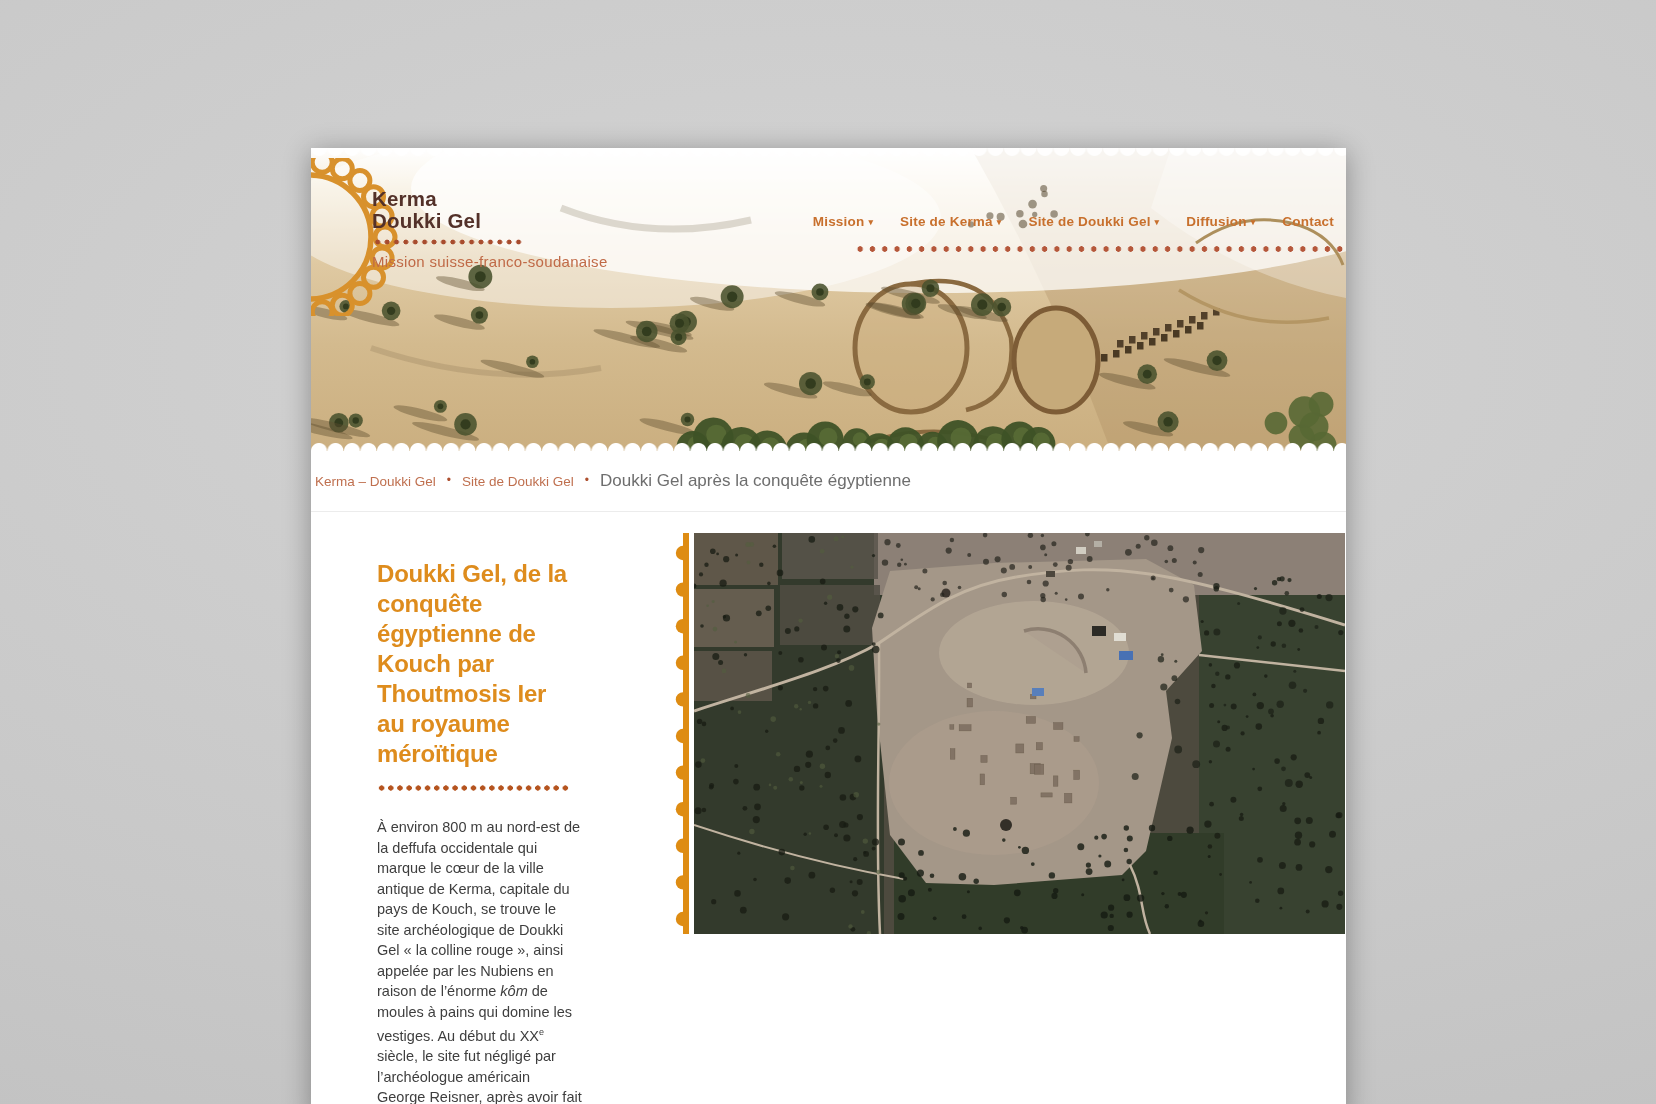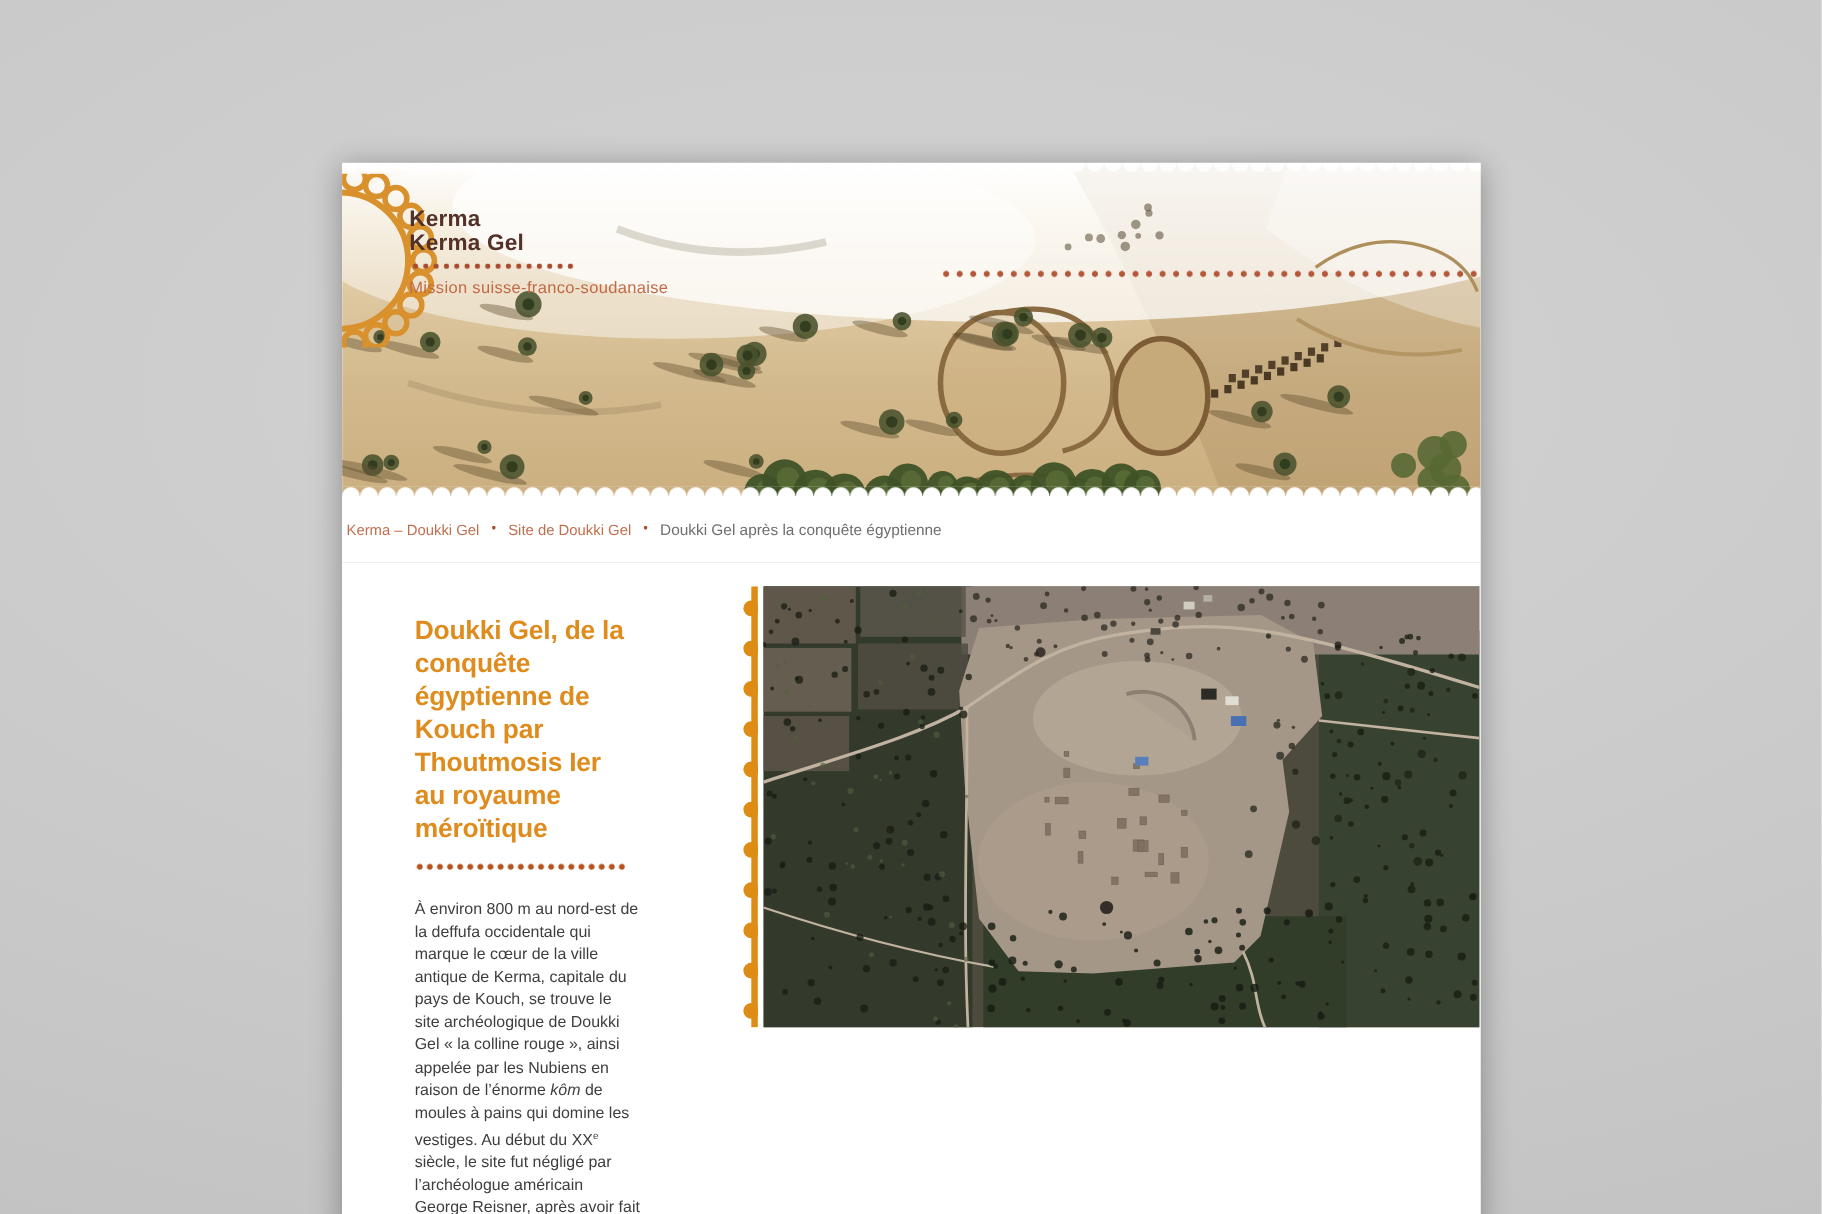--- a/index.html
+++ b/index.html
@@ -31,21 +31,21 @@
   .main-nav{position:absolute;right:12px;top:66px;display:flex;align-items:center;gap:27px;}
   .nav-item{font-size:13.5px;font-weight:700;color:#c8702d;text-decoration:none;letter-spacing:.2px;white-space:nowrap;cursor:pointer;}
   .nav-caret{font-size:9px;margin-left:4px;position:relative;top:-1px;color:#c8702d;}
   .nav-dots{position:absolute;left:543px;right:2px;top:98px;height:6px;
     background:radial-gradient(circle 2.6px at 50% 50%, #b5573a 2.5px, rgba(0,0,0,0) 3px);
     background-size:12.3px 6px;background-repeat:repeat-x;}
   
   .breadcrumb-bar{position:absolute;left:0;top:303px;width:1035px;height:61px;background:#fff;
     border-bottom:1px solid #ececec;display:flex;align-items:center;padding-left:4px;box-sizing:border-box;}
   .crumb-link{font-size:13.5px;color:#bf6f4e;text-decoration:none;cursor:pointer;}
-  .crumb-current{font-size:14px;color:#6e6e6e;}
+  .crumb-current{font-size:17px;color:#6e6e6e;}
   .crumb-sep{color:#ad4f2e;font-size:12px;margin:0 11px;position:relative;top:-1px;}
   
   .main{position:absolute;left:0;top:364px;width:1035px;height:608px;background:#fff;}
   .article-col{position:absolute;left:66px;top:47px;width:205px;}
   .article-heading{margin:0;width:198px;font-size:24px;line-height:30px;font-weight:700;color:#de8c1d;letter-spacing:-.2px;}
   .heading-dots{width:192px;height:6px;margin-top:16px;
     background:radial-gradient(circle 2.5px at 50% 50%, #b5541f 2.4px, rgba(0,0,0,0) 2.9px);
     background-size:9.2px 6px;background-repeat:repeat-x;}
   .article-body{margin:26px 0 0 0;font-size:14.5px;line-height:20.5px;color:#3e3e3e;width:205px;}
   .article-body em{}
@@ -238,26 +238,33 @@
         <circle cx="73.1" cy="58.1" r="10" fill="none" stroke="#d8912c" stroke-width="5"></circle>
         <circle cx="64.5" cy="38.7" r="10" fill="none" stroke="#d8912c" stroke-width="5"></circle>
         <circle cx="50.9" cy="22.5" r="10" fill="none" stroke="#d8912c" stroke-width="5"></circle>
         <circle cx="33.3" cy="10.7" r="10" fill="none" stroke="#d8912c" stroke-width="5"></circle>
         <circle cx="13.2" cy="4.2" r="10" fill="none" stroke="#d8912c" stroke-width="5"></circle>
       </svg>
 
     <div class="brand">
       <h1 class="brand-title">
         <span>Kerma</span><br>
-        <span>Kerma Gel</span>
+        <span>Doukki Gel</span>
       </h1>
       <div class="brand-dots"></div>
       <div class="brand-subtitle">Mission suisse-franco-soudanaise</div>
     </div>
 
+    <nav class="main-nav">
+      <a class="nav-item"><span>Mission</span><span class="nav-caret">▾</span></a>
+      <a class="nav-item"><span>Site de Kerma</span><span class="nav-caret">▾</span></a>
+      <a class="nav-item"><span>Site de Doukki Gel</span><span class="nav-caret">▾</span></a>
+      <a class="nav-item"><span>Diffusion</span><span class="nav-caret">▾</span></a>
+      <a class="nav-item"><span>Contact</span></a>
+    </nav>
     <div class="nav-dots"></div>
 
     <div class="scallop-bottom"></div>
   </header>
 
   <div class="breadcrumb-bar">
     <a class="crumb-link">Kerma – Doukki Gel</a>
     <span class="crumb-sep">•</span>
     <a class="crumb-link">Site de Doukki Gel</a>
     <span class="crumb-sep">•</span>

